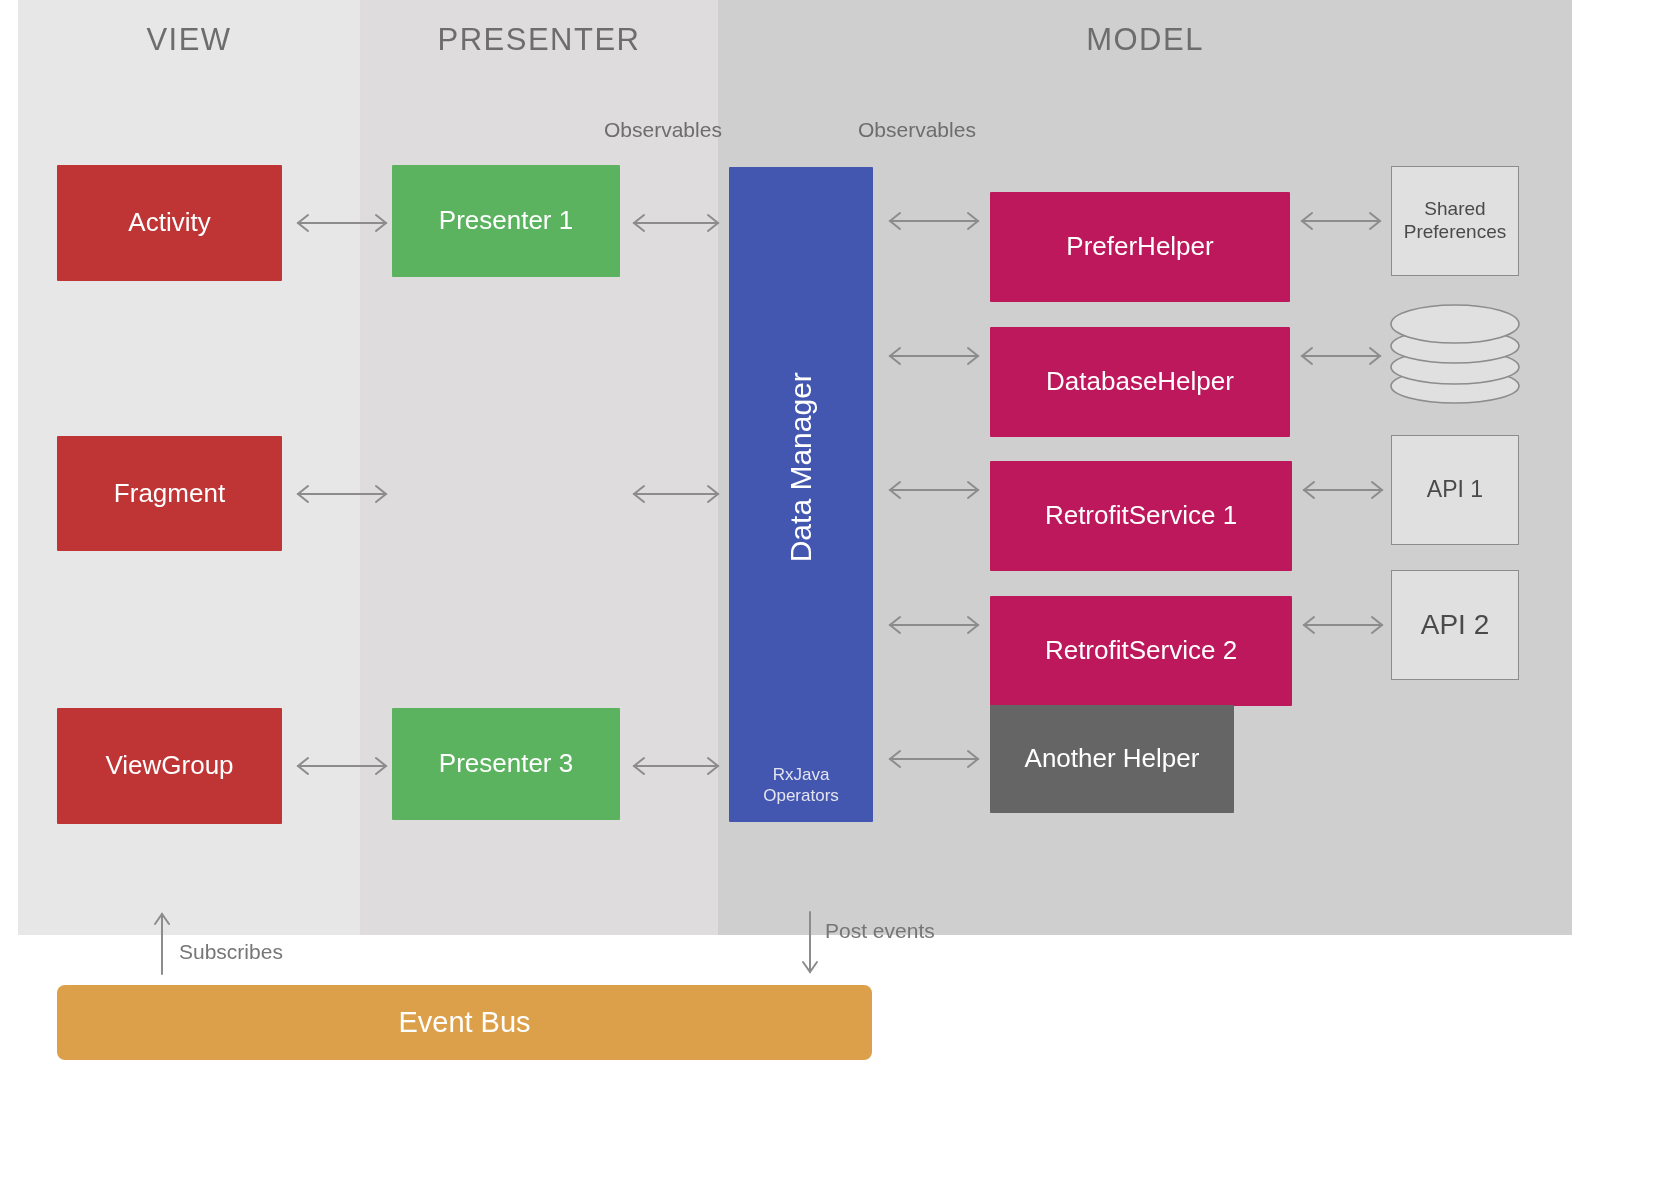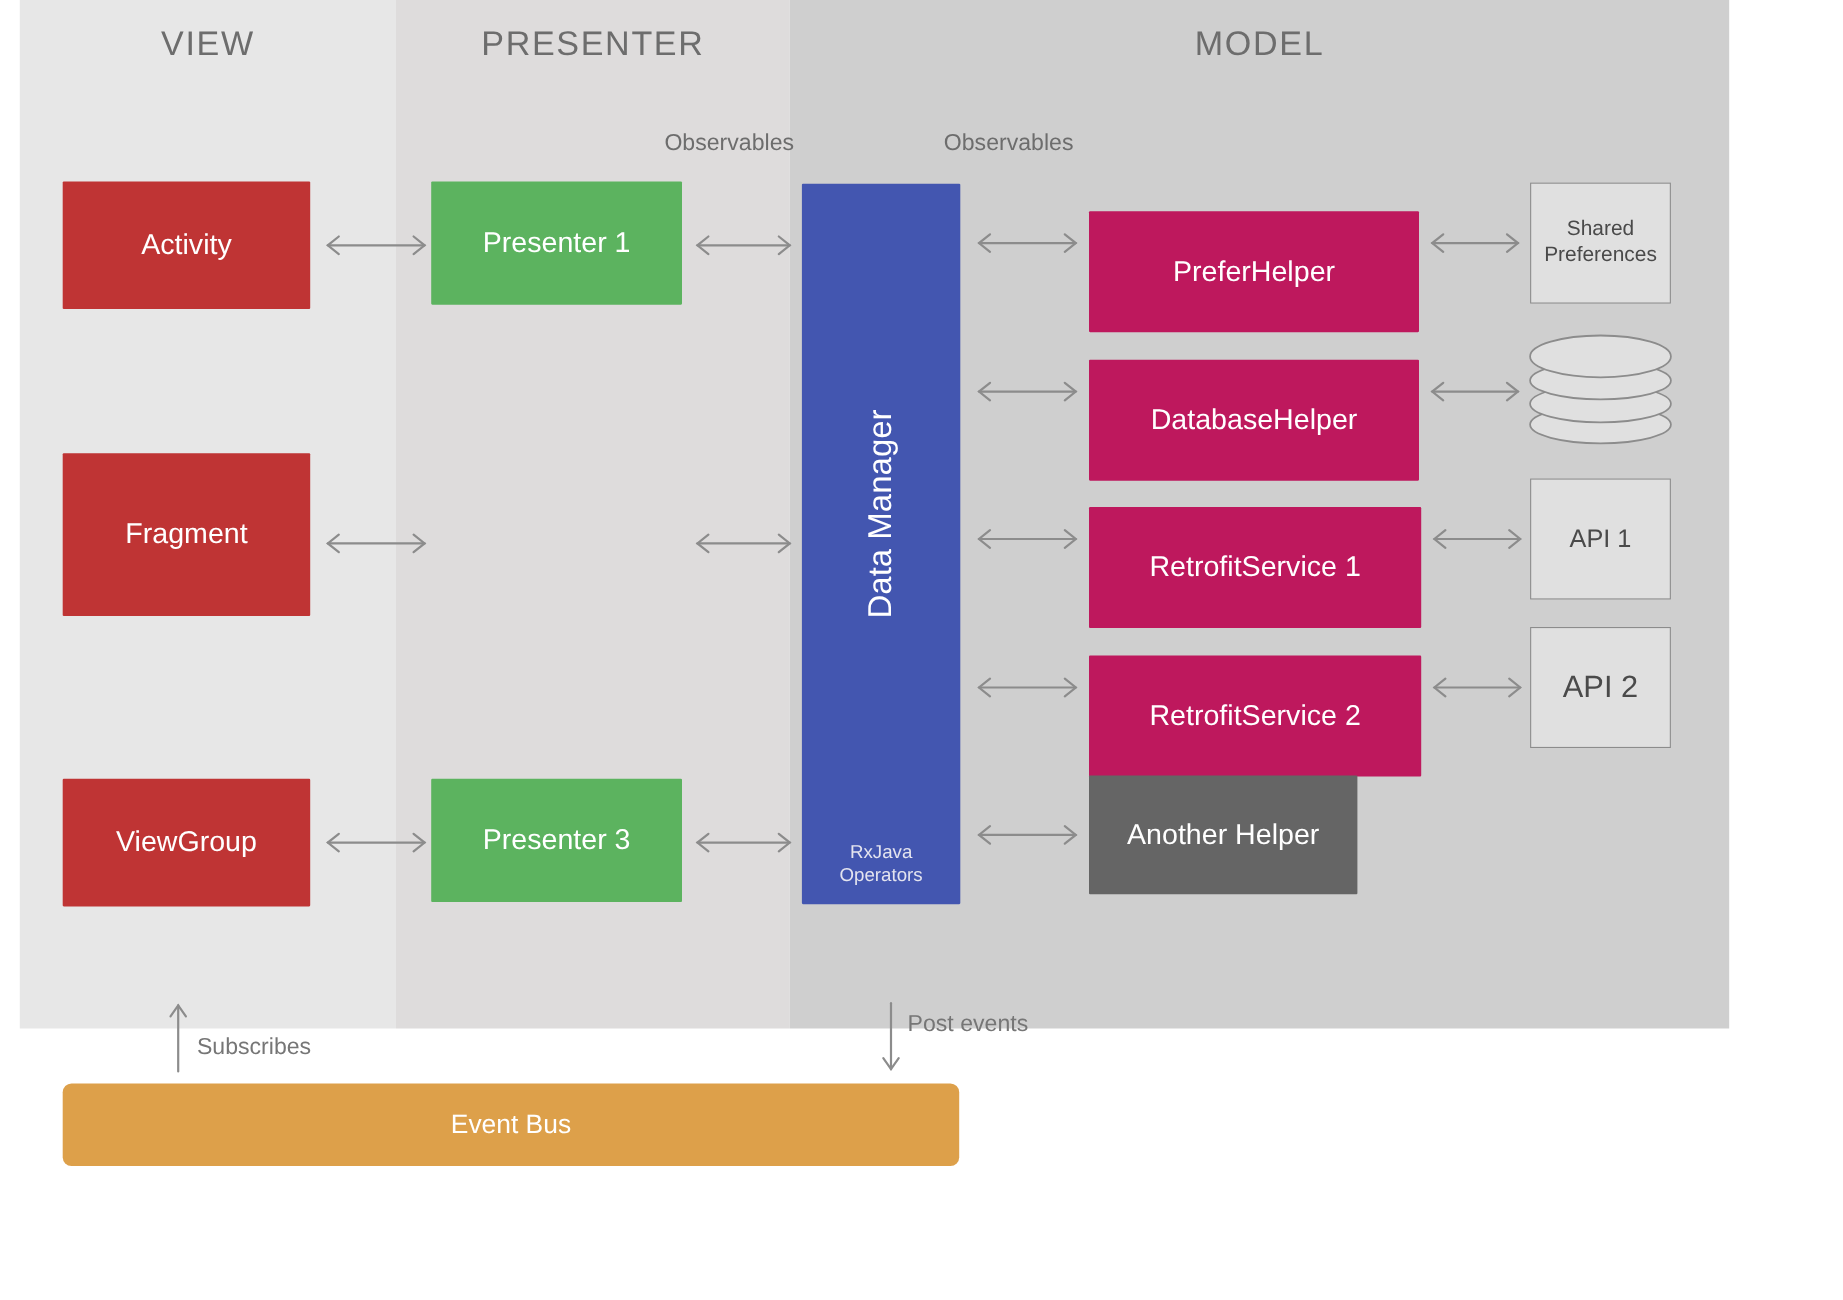--- a/index.html
+++ b/index.html
@@ -34,21 +34,21 @@
     line-height: 1.15;
   }
   .node.red   { background: #bf3434; }
   .node.green { background: #5cb35f; }
   .node.blue  { background: #be185d; margin-top: 26px; }
   .node.grey  { background: #656565; }
   .node.indigo{ background: #4356b0; }
 
   
   #node-activity  { left: 57px;  top: 165px; width: 225px; height: 116px; }
-  #node-fragment  { left: 57px;  top: 412px; width: 225px; height: 148px; }
+  #node-fragment  { left: 57px;  top: 436px; width: 225px; height: 115px; }
   #node-viewgroup { left: 57px;  top: 708px; width: 225px; height: 116px; }
   
   #node-presenter-1 { left: 392px; top: 165px; width: 228px; height: 112px; }
   #node-presenter-2 { left: 392px; top: 436px; width: 228px; height: 112px; }
   #node-presenter-3 { left: 392px; top: 708px; width: 228px; height: 112px; }
   
   #node-data-manager {
     left: 729px; top: 167px; width: 144px; height: 655px;
     flex-direction: column; justify-content: flex-end; align-items: center;
     padding-bottom: 16px;
@@ -93,21 +93,21 @@
     position: absolute; font-size: 21px; color: #6d6d6d; white-space: nowrap;
   }
   #obs-left  { left: 604px; top: 118px; }
   #obs-right { left: 858px; top: 118px; }
 
   
   #event-bus {
     position: absolute; left: 57px; top: 985px; width: 815px; height: 75px;
     background: #dda04a; border-radius: 8px;
     display: flex; align-items: center; justify-content: center;
-    color: #ffffff; font-size: 24px;
+    color: #ffffff; font-size: 29px;
   }
   .flow-label { position: absolute; font-size: 21px; color: #767676; white-space: nowrap; }
   #label-subscribes  { left: 179px; top: 940px; }
   #label-post-events { left: 825px; top: 919px; }
   .flow-arrow { position: absolute; }
   #arrow-subscribes  { left: 150px; top: 908px; }
   #arrow-post-events { left: 798px; top: 908px; }
 </style>
 </head>
 <body>

